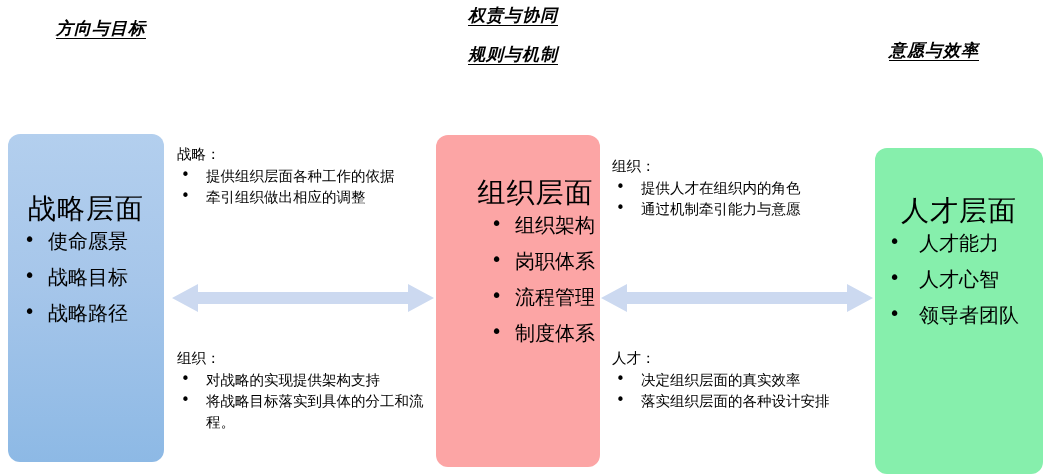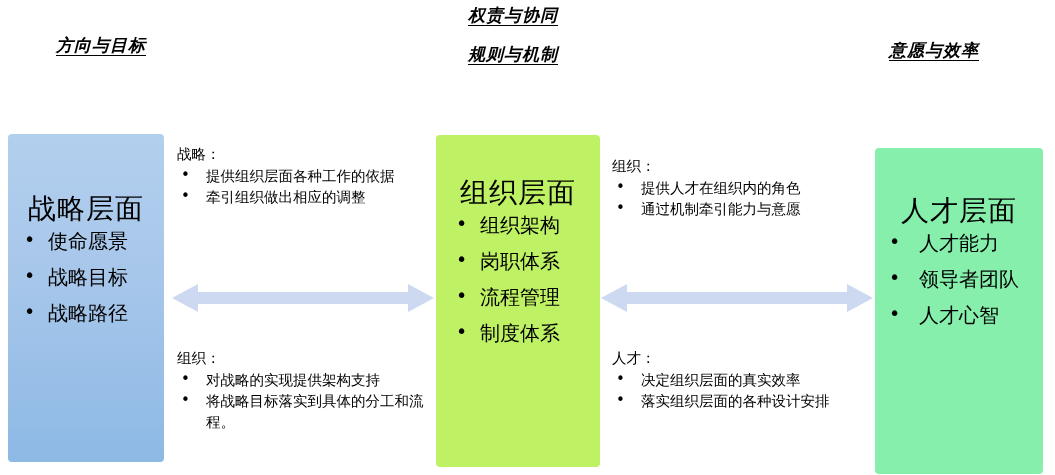--- a/index.html
+++ b/index.html
@@ -29,29 +29,29 @@
     font-weight: bold;
     font-style: italic;
     font-size: 17px;
     line-height: 1.18;
     letter-spacing: 1px;
     text-decoration: underline;
     text-underline-offset: 4px;
     white-space: nowrap;
     color: #000;
   }
-  #hdr-left   { left: 56px;  top: 35px; }
+  #hdr-left   { left: 56px;  top: 18px; }
   #hdr-mid1   { left: 468px; top: 5px;  }
   #hdr-mid2   { left: 468px; top: 44px; }
   #hdr-right  { left: 889px; top: 40px; }
 
   
   .layer-box {
     position: absolute;
-    border-radius: 4px;
+    border-radius: 12px;
     box-sizing: border-box;
     padding: 0;
   }
   .layer-box .box-title {
     text-align: center;
     font-size: 28px;
     line-height: 1.1;
     letter-spacing: 1px;
     white-space: nowrap;
   }
@@ -81,21 +81,22 @@
     width: 156px; height: 328px;
     background: linear-gradient(to bottom, #b3cfee 0%, #a6c6ea 45%, #8db9e5 100%);
   }
   #box-strategy .box-title { margin-top: 60px; }
   #box-strategy ul li { padding-left: 40px; }
   #box-strategy ul li::before { left: 16px; }
 
   #box-organization {
     left: 436px; top: 135px;
     width: 164px; height: 332px;
-    background: #bef264;
+    background: #fca5a5;
+    padding-left: 35px;
   }
   #box-organization .box-title { margin-top: 43px; }
 
   #box-talent {
     left: 875px; top: 148px;
     width: 168px; height: 326px;
     background: #86efac;
   }
   #box-talent .box-title { margin-top: 48px; }
   #box-talent ul li { }
@@ -174,22 +175,22 @@
       <li>岗职体系</li>
       <li>流程管理</li>
       <li>制度体系</li>
     </ul>
   </div>
 
   <div class="layer-box" id="box-talent">
     <div class="box-title">人才层面</div>
     <ul>
       <li>人才能力</li>
+      <li>人才心智</li>
       <li>领导者团队</li>
-      <li>人才心智</li>
     </ul>
   </div>
 
   <div class="arrow" id="arrow-left">
     <svg viewBox="0 0 262 36" preserveAspectRatio="none">
       <polygon points="0,18 26,4 26,12 236,12 236,4 262,18 236,32 236,24 26,24 26,32" fill="#ccd9f0"></polygon>
     </svg>
   </div>
 
   <div class="arrow" id="arrow-right">

